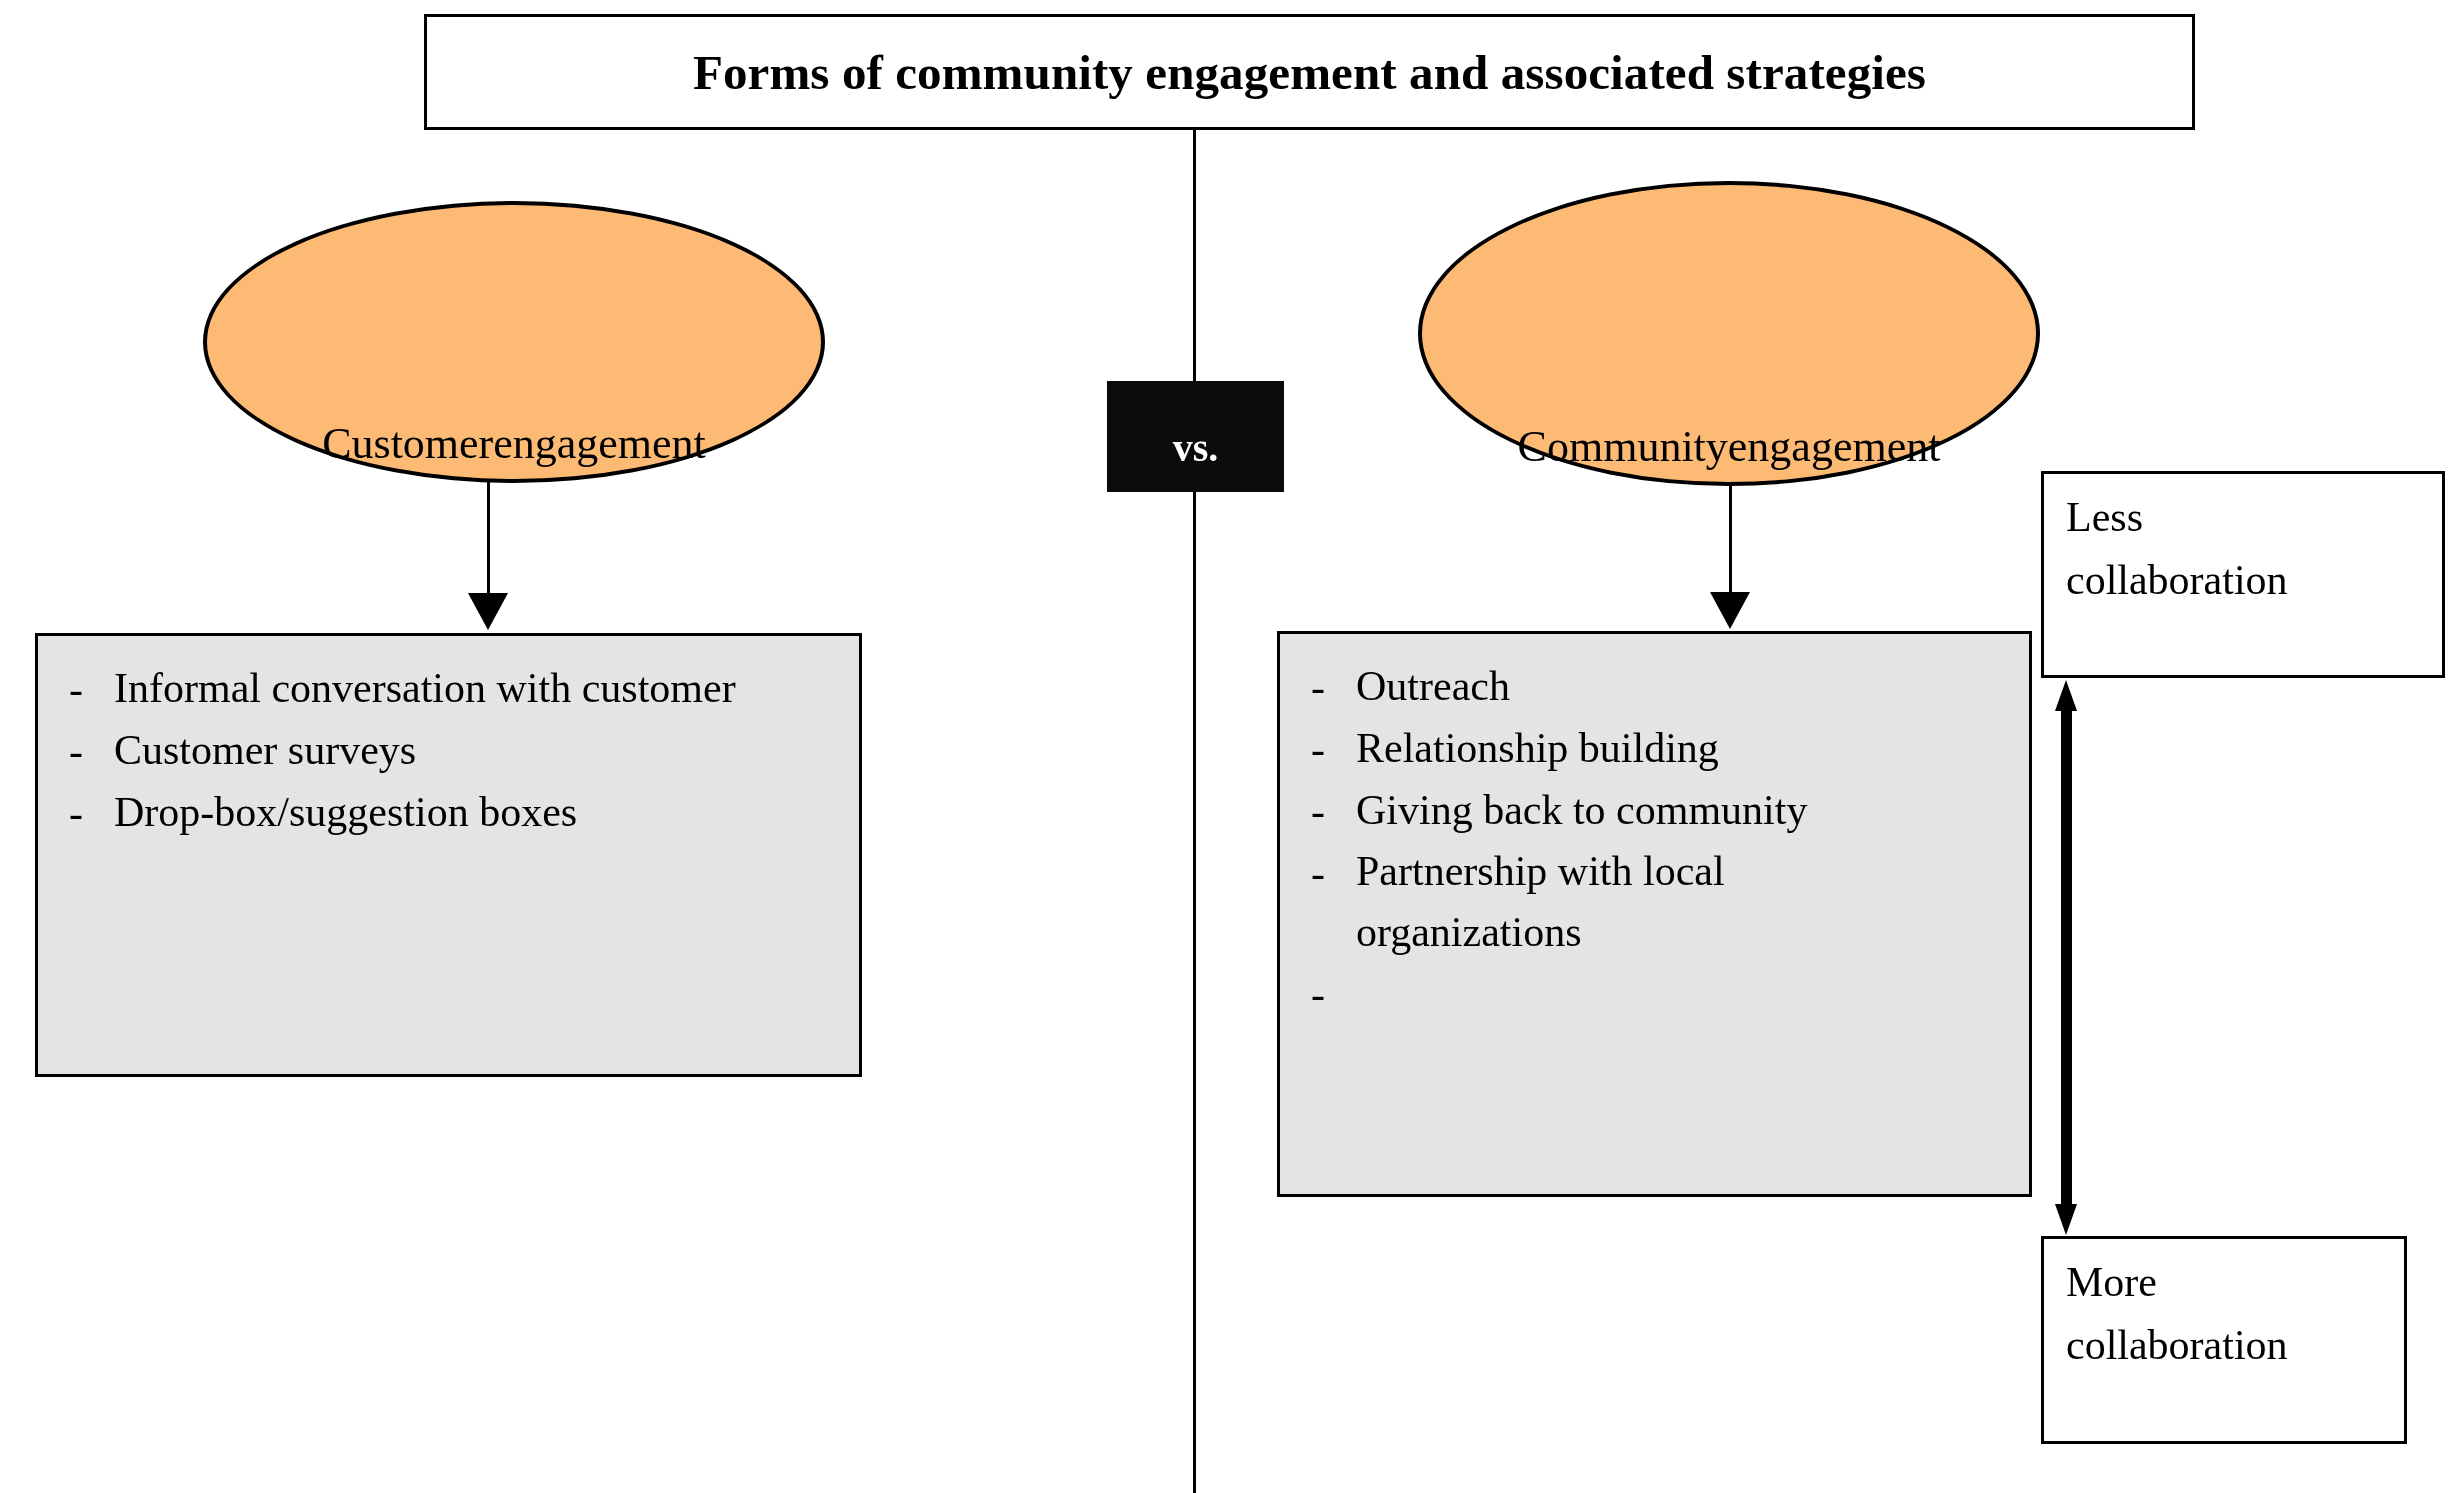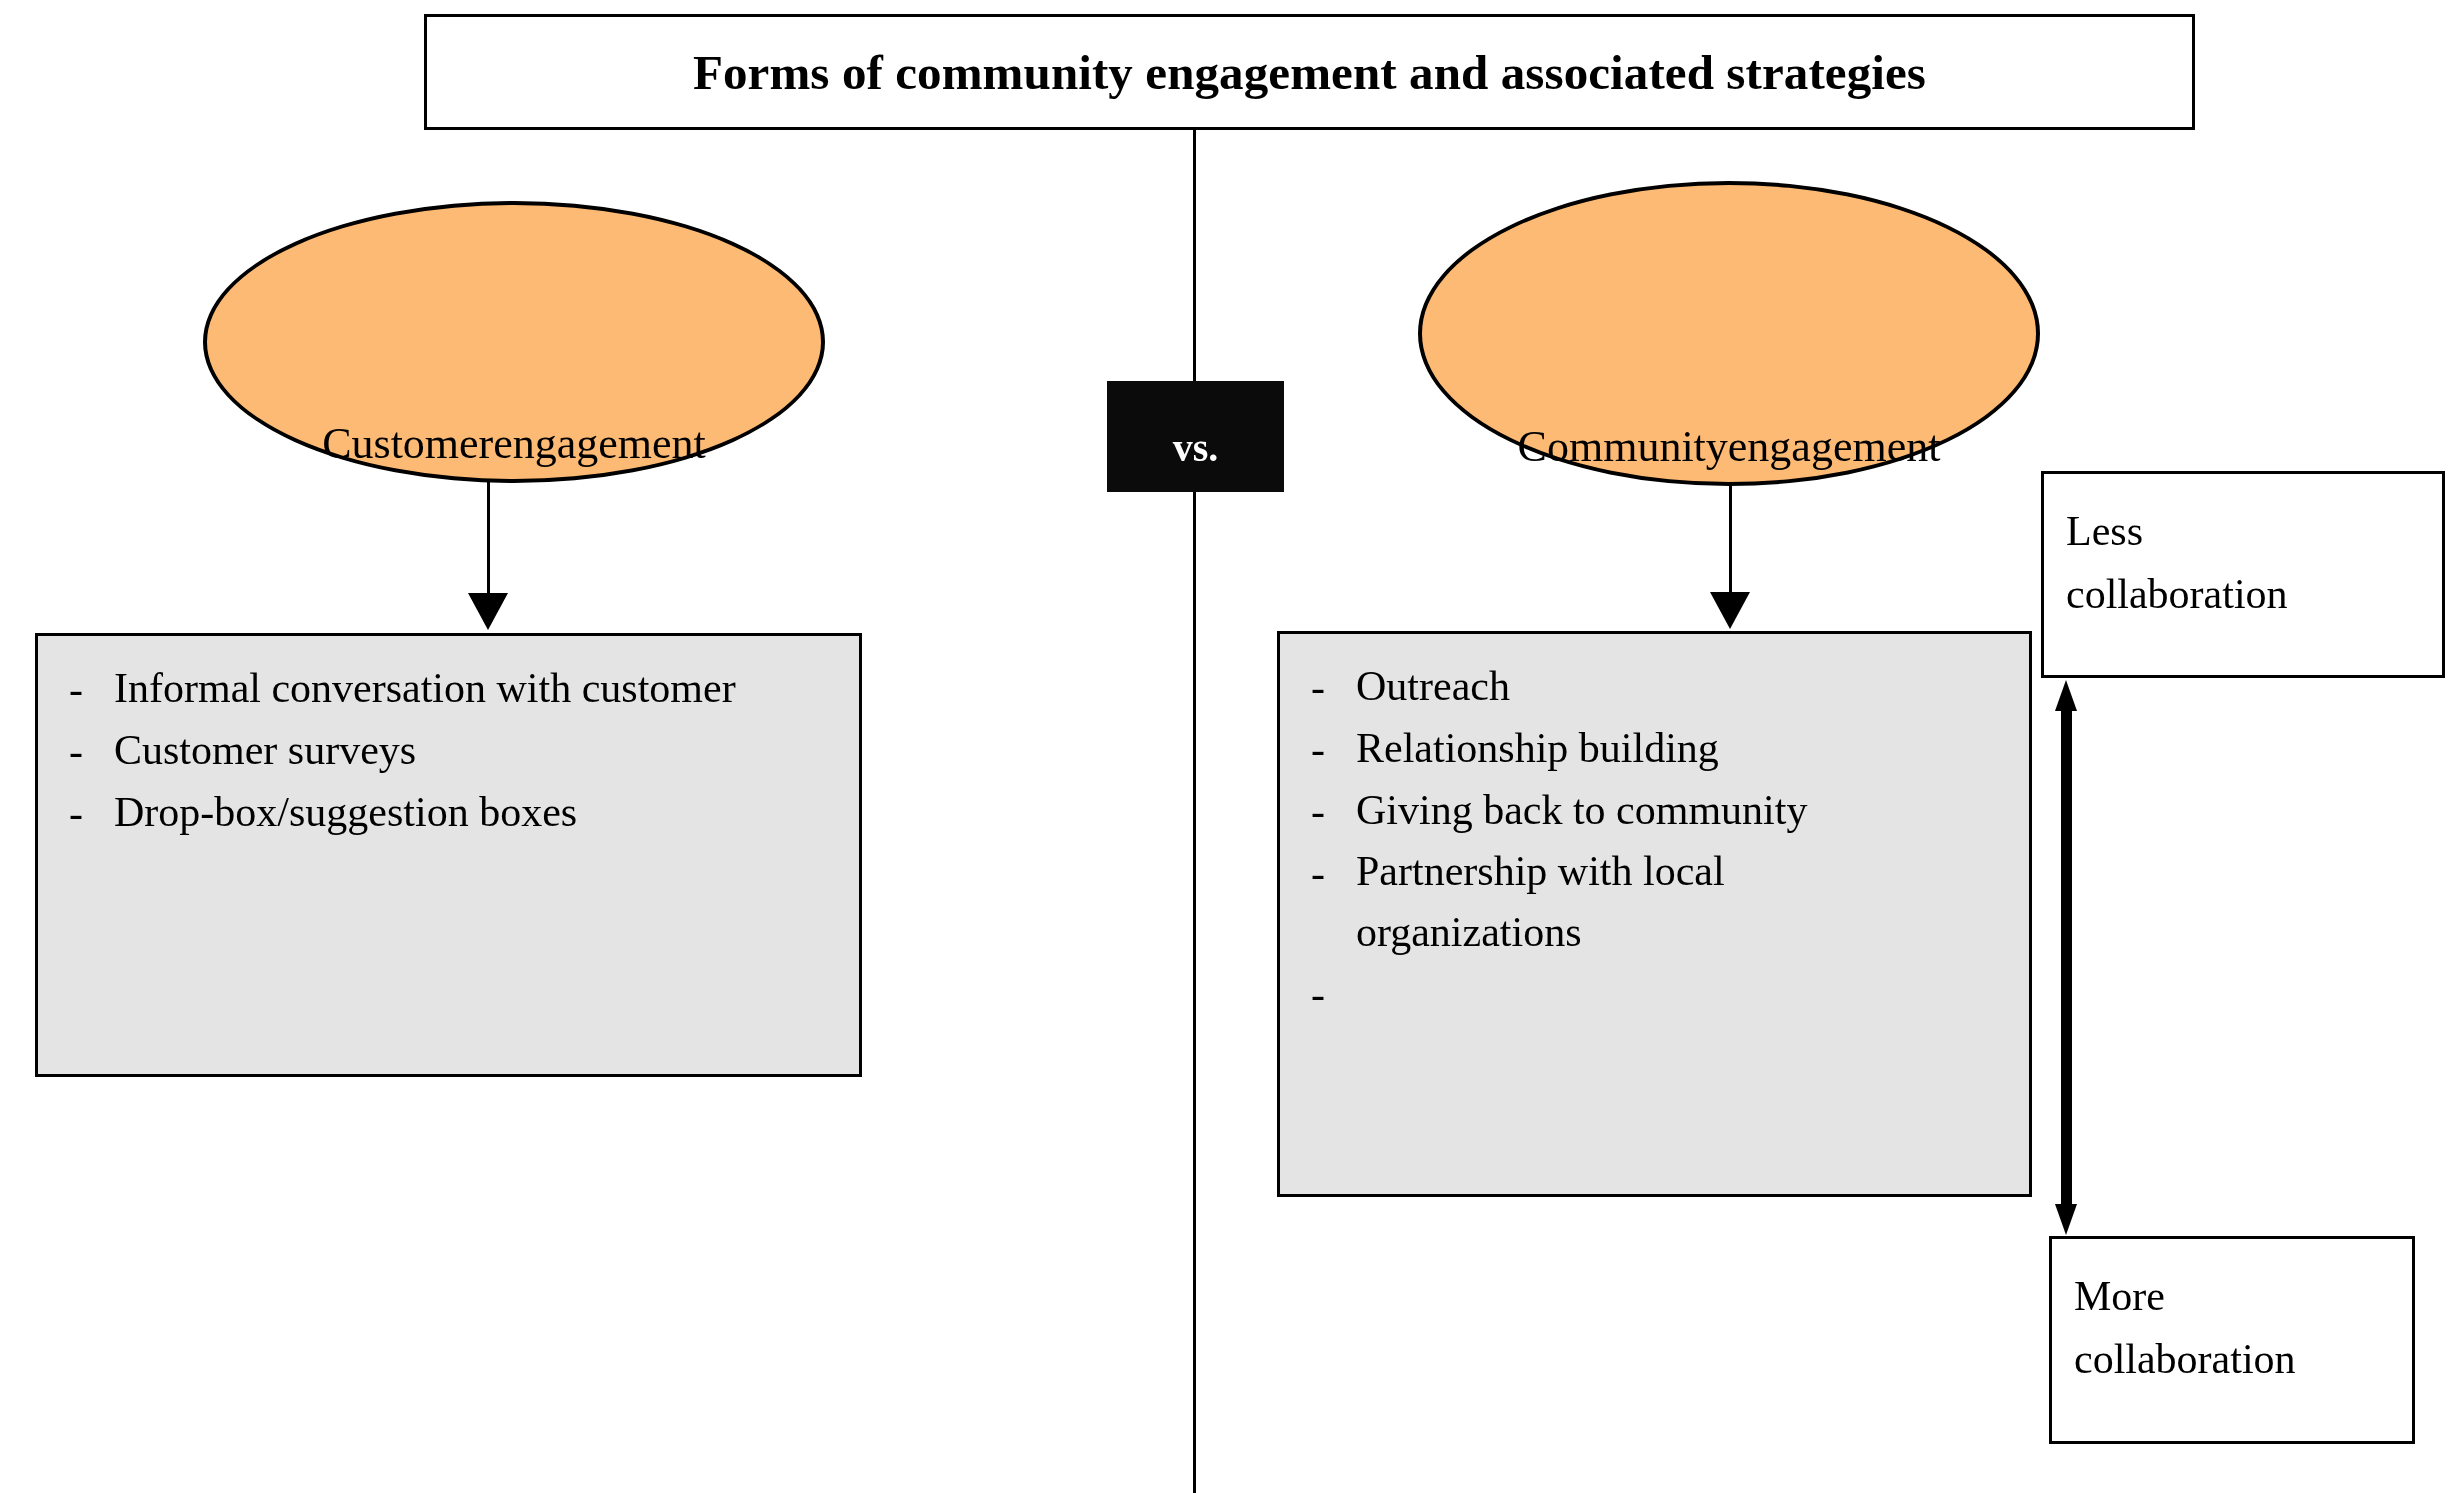--- a/index.html
+++ b/index.html
@@ -143,24 +143,24 @@
     border-right: 20.6px solid transparent;
     border-top: 37px solid #000;
   }
 
   
   .scale-box {
     position: absolute;
     border: 3.9px solid #000;
     background: #fff;
     box-sizing: border-box;
-    padding: 26px 0 0 22px;
+    padding: 12px 0 0 22px;
   }
   .scale-less { left: 2041px; top: 471px;  width: 404px; height: 207px; }
-  .scale-more { left: 2041px; top: 1236px; width: 366px; height: 208px; margin-left: 8px; }
+  .scale-more { left: 2041px; top: 1236px; width: 366px; height: 208px; }
   .scale-box .line {
     font-size: 42px;
     line-height: 1.5;
     white-space: nowrap;
   }
 
   
   .dbl-arrow {
     position: absolute;
     left: 2055px;

